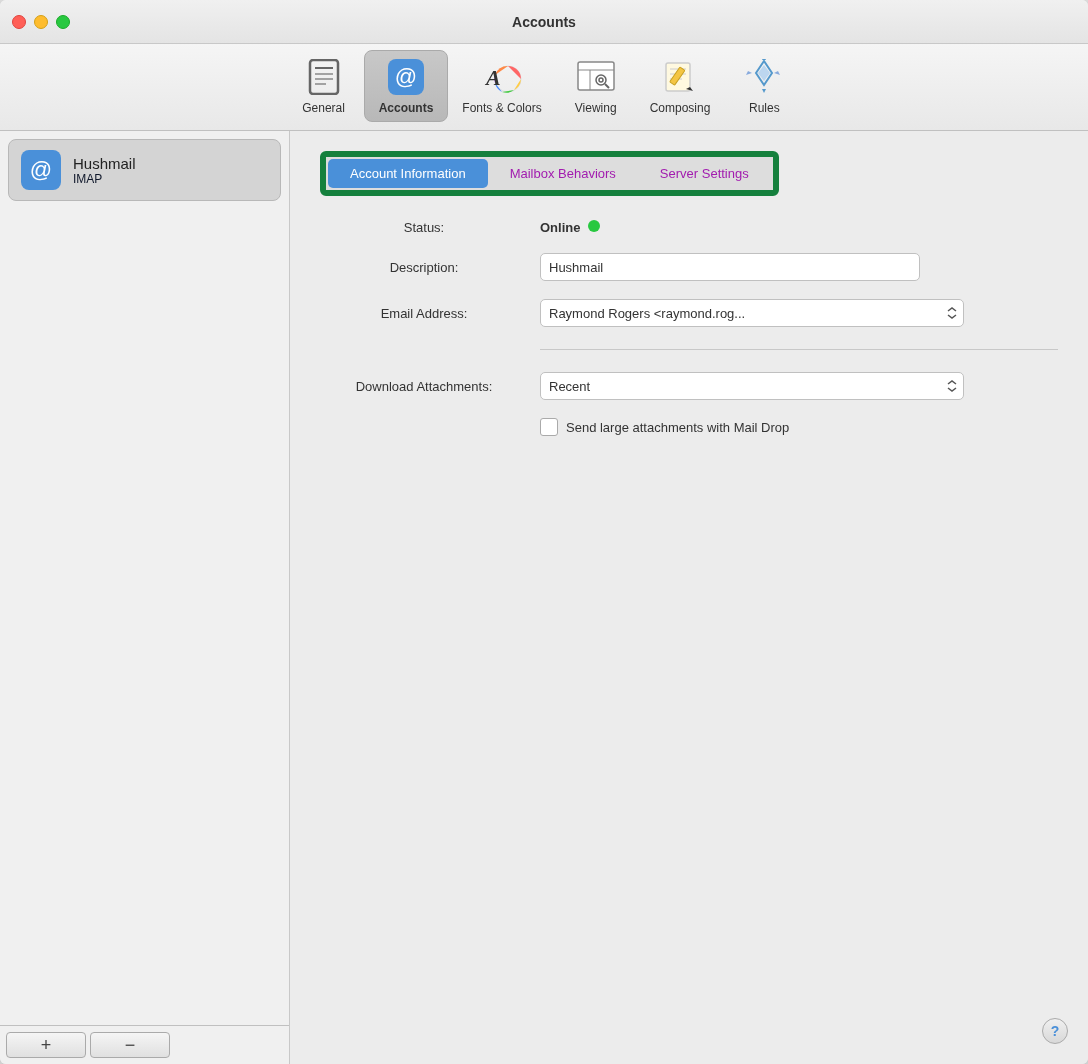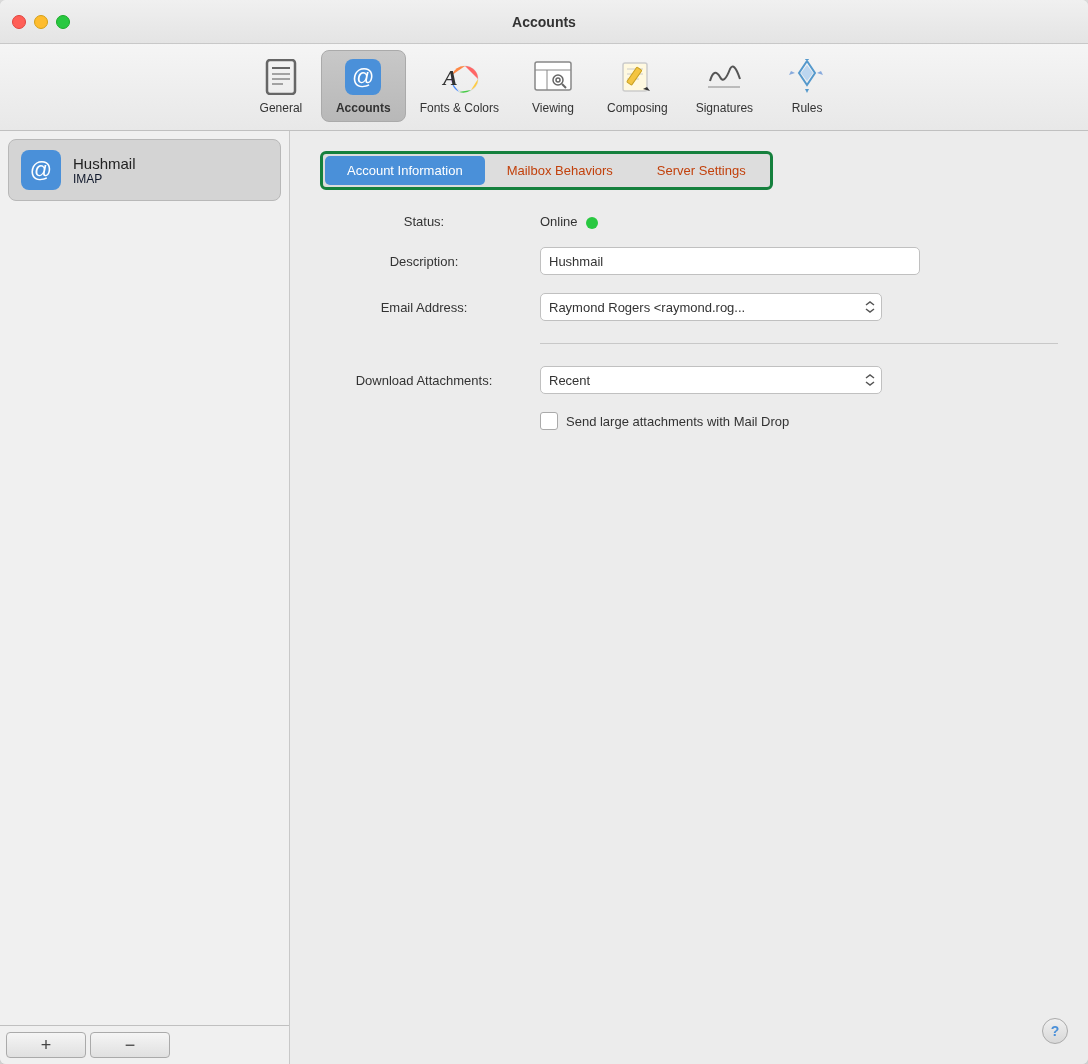--- a/index.html
+++ b/index.html
@@ -213,33 +213,33 @@
       display: flex;
       flex-direction: column;
     }
 
     
     .tab-bar {
       display: flex;
       gap: 0;
       margin-bottom: 24px;
       background: #ddd;
-      border: 3px solid #15803d;
+      border: 6px solid #15803d;
       border-radius: 6px;
       padding: 2px;
       width: fit-content;
       justify-content: center;
     }
 
     .tab {
       padding: 7px 22px;
       border-radius: 5px;
       font-size: 13px;
       cursor: pointer;
-      color: #c2410c;
+      color: #a21caf;
       white-space: nowrap;
     }
 
     .tab.active {
       background: #4a90d9;
       color: white;
       font-weight: 500;
     }
 
     
@@ -296,22 +296,23 @@
       height: 12px;
     }
 
     .checkbox-label {
       font-size: 13px;
       color: #333;
     }
 
     .status-row {
       display: flex;
-      align-items: flex-end;
+      align-items: flex-start;
       gap: 8px;
+      font-weight: bold;
     }
 
     .status-text {
       font-size: 13px;
       color: #333;
     }
 
     .status-dot {
       width: 12px;
       height: 12px;
@@ -327,21 +328,21 @@
       border-radius: 5px;
       padding: 0 8px;
       font-size: 13px;
       background: white;
       color: #333;
       outline: none;
     }
 
     .select-wrapper {
       position: relative;
-      width: 342px;
+      width: 424px;
     }
 
     .select-input {
       width: 100%;
       height: 28px;
       border: 1px solid #c0c0c0;
       border-radius: 5px;
       padding: 0 30px 0 8px;
       font-size: 13px;
       background: white;
@@ -466,29 +467,20 @@
           <line x1="8" y1="15" x2="24" y2="15" stroke="#ccc" stroke-width="1"></line>
           <line x1="8" y1="20" x2="20" y2="20" stroke="#ccc" stroke-width="1"></line>
 
           <rect x="18" y="8" width="6" height="18" rx="1" fill="#f4c542" stroke="#c8a020" stroke-width="1" transform="rotate(35 18 8)"></rect>
           <polygon points="28,28 31,32 24,30" fill="#333"></polygon>
         </svg>
       </div>
       <span class="toolbar-label">Composing</span>
     </div>
 
-    <div class="toolbar-item">
-      <div class="toolbar-icon">
-        <svg width="40" height="36" viewBox="0 0 40 36">
-          <path d="M6,22 Q10,8 16,18 Q20,26 26,10 Q30,2 36,20" fill="none" stroke="#555" stroke-width="2"></path>
-          <line x1="4" y1="28" x2="36" y2="28" stroke="#888" stroke-width="1"></line>
-        </svg>
-      </div>
-      <span class="toolbar-label">Signatures</span>
-    </div>
 
     <div class="toolbar-item">
       <div class="toolbar-icon">
         <svg width="40" height="36" viewBox="0 0 40 36">
 
           <polygon points="20,2 28,14 20,26 12,14" fill="none" stroke="#5599cc" stroke-width="2"></polygon>
           <polygon points="20,6 26,14 20,22 14,14" fill="#88bbee" stroke="none" opacity="0.5"></polygon>
 
           <polygon points="18,1 22,1 20,-3" fill="#5599cc"></polygon>
 

